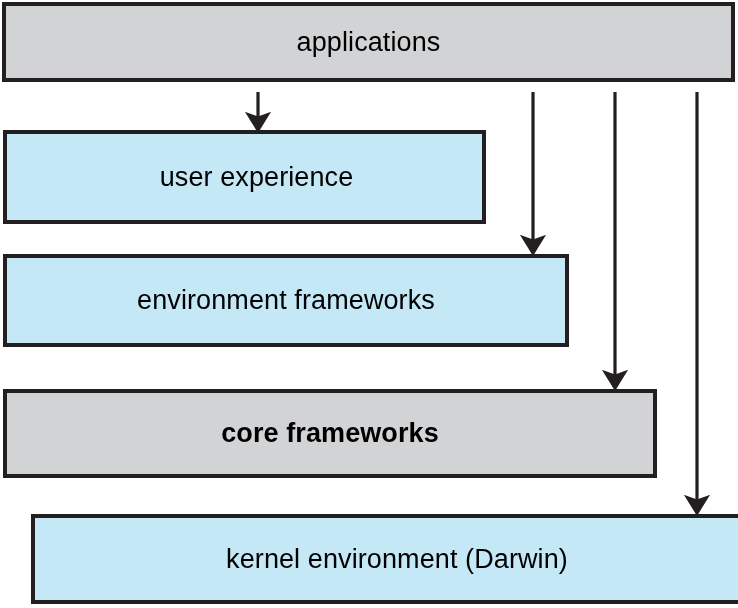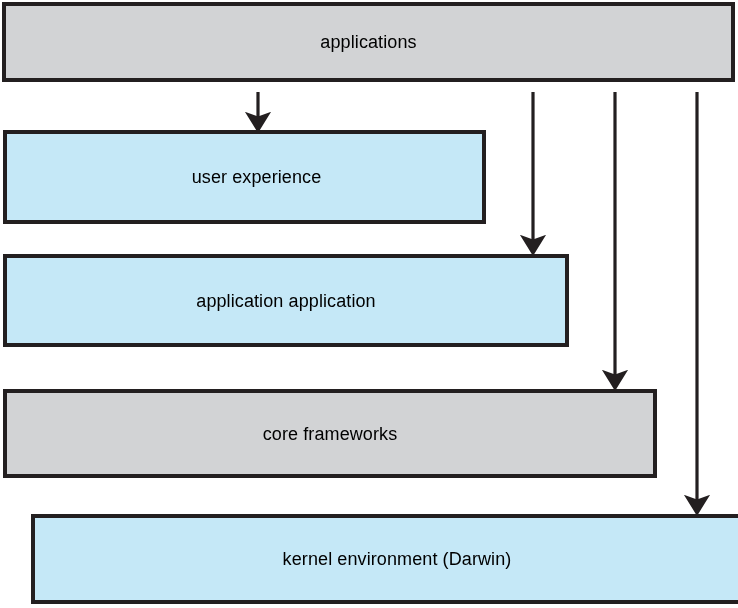--- a/index.html
+++ b/index.html
@@ -21,42 +21,42 @@
     position: absolute;
     box-sizing: border-box;
     border: 4px solid #231f20;
     display: flex;
     align-items: center;
     justify-content: center;
     z-index: 2;
   }
   .layer-box .layer-label {
     font-family: "Liberation Sans", sans-serif;
-    font-size: 18px;
+    font-size: 27px;
     line-height: 1;
     color: #000000;
     letter-spacing: 0.1px;
     white-space: nowrap;
     text-align: center;
   }
   .fill-gray  { background: #d2d3d5; }
   .fill-blue  { background: #c5e8f7; }
 
   
   #box-applications {
     left: 2px;  top: 2px;   width: 733px; height: 80px;
   }
   #box-user-experience {
     left: 3px;  top: 130px; width: 483px; height: 94px; padding-left: 24px;
   }
   #box-application-frameworks {
     left: 3px;  top: 254px; width: 566px; height: 93px;
   }
   #box-core-frameworks {
-    left: 3px;  top: 389px; width: 654px; height: 89px;
+    left: 3px;  top: 389px; width: 654px; height: 89px; font-weight: bold;
   }
   #box-kernel-environment {
     left: 3px;  top: 514px; width: 732px; height: 90px; margin-left: 28px;
   }
 
   #connector-layer {
     position: absolute;
     left: 0; top: 0;
     width: 738px; height: 608px;
     z-index: 1;
@@ -85,21 +85,21 @@
 
   <div id="box-applications" class="layer-box fill-gray">
     <span class="layer-label">applications</span>
   </div>
 
   <div id="box-user-experience" class="layer-box fill-blue">
     <span class="layer-label">user experience</span>
   </div>
 
   <div id="box-application-frameworks" class="layer-box fill-blue">
-    <span class="layer-label">application application</span>
+    <span class="layer-label">environment frameworks</span>
   </div>
 
   <div id="box-core-frameworks" class="layer-box fill-gray">
     <span class="layer-label">core frameworks</span>
   </div>
 
   <div id="box-kernel-environment" class="layer-box fill-blue">
     <span class="layer-label">kernel environment (Darwin)</span>
   </div>
 

